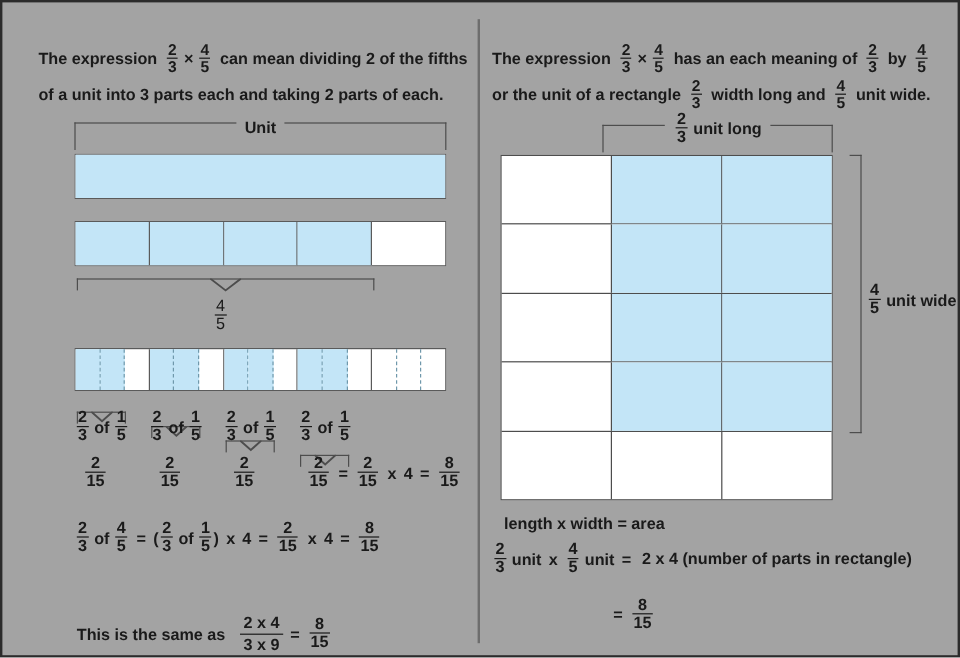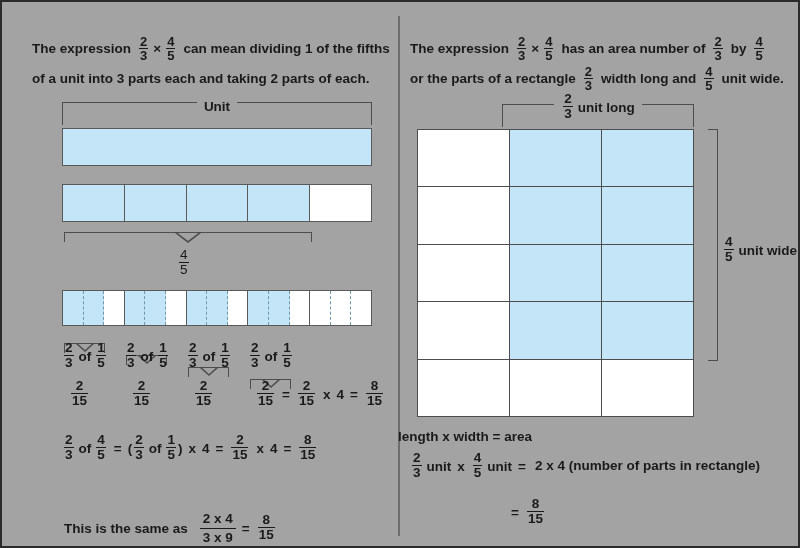--- a/index.html
+++ b/index.html
@@ -160,21 +160,21 @@
   <div class="abs" id="divider"></div>
 
   <div class="abs" style="left:30px;top:32px;">
     <div class="sent">
       <span>The expression</span><span class="sp"></span><span class="frac">
           <span class="num">2</span>
           <span class="den">3</span>
         </span><span class="sp-s"></span><span>×</span><span class="sp-s"></span><span class="frac">
           <span class="num">4</span>
           <span class="den">5</span>
-        </span><span class="sp"></span><span>can mean dividing 1 of the fifths</span>
+        </span><span class="sp"></span><span>can mean dividing 2 of the fifths</span>
     </div>
     <div class="sent">of a unit into 3 parts each and taking 2 parts of each.</div>
   </div>
 
   <div class="abs brk-top" style="left:60px;top:100px;width:310px;">
     <div class="arm left"></div>
     <div class="lbl">Unit</div>
     <div class="arm right"></div>
   </div>
 
@@ -422,30 +422,30 @@
   </div>
 
   <div class="abs" style="left:408px;top:32px;">
     <div class="sent">
       <span>The expression</span><span class="sp"></span><span class="frac">
           <span class="num">2</span>
           <span class="den">3</span>
         </span><span class="sp-s"></span><span>×</span><span class="sp-s"></span><span class="frac">
           <span class="num">4</span>
           <span class="den">5</span>
-        </span><span class="sp"></span><span>has an area number of</span><span class="sp"></span><span class="frac">
+        </span><span class="sp"></span><span>has an each meaning of</span><span class="sp"></span><span class="frac">
           <span class="num">2</span>
           <span class="den">3</span>
         </span><span class="sp"></span><span>by</span><span class="sp"></span><span class="frac">
           <span class="num">4</span>
           <span class="den">5</span>
         </span>
     </div>
     <div class="sent">
-      <span>or the parts of a rectangle</span><span class="sp"></span><span class="frac">
+      <span>or the unit of a rectangle</span><span class="sp"></span><span class="frac">
           <span class="num">2</span>
           <span class="den">3</span>
         </span><span class="sp"></span><span>width long and</span><span class="sp"></span><span class="frac">
           <span class="num">4</span>
           <span class="den">5</span>
         </span><span class="sp"></span><span>unit wide.</span>
     </div>
   </div>
 
   <div class="abs brk-top" style="left:500px;top:102px;width:192px;">
@@ -492,21 +492,21 @@
   <div class="abs vbrk" style="left:706px;top:127px;height:232px;"></div>
   <div class="abs eq" style="left:720px;top:234px;">
     <span class="frac">
         <span class="num">4</span>
         <span class="den">5</span>
       </span>
       <span class="sp-s"></span>
       <span>unit wide</span>
   </div>
 
-  <div class="abs eq" style="left:396px;top:427px;">length  x  width  =  area</div>
+  <div class="abs eq" style="left:418px;top:427px;">length  x  width  =  area</div>
 
   <div class="abs eq" style="left:408px;top:450px;">
     <span class="frac">
         <span class="num">2</span>
         <span class="den">3</span>
       </span>
       <span class="sp-s"></span>
       <span>unit</span>
       <span class="sp"></span>
       <span>x</span>

